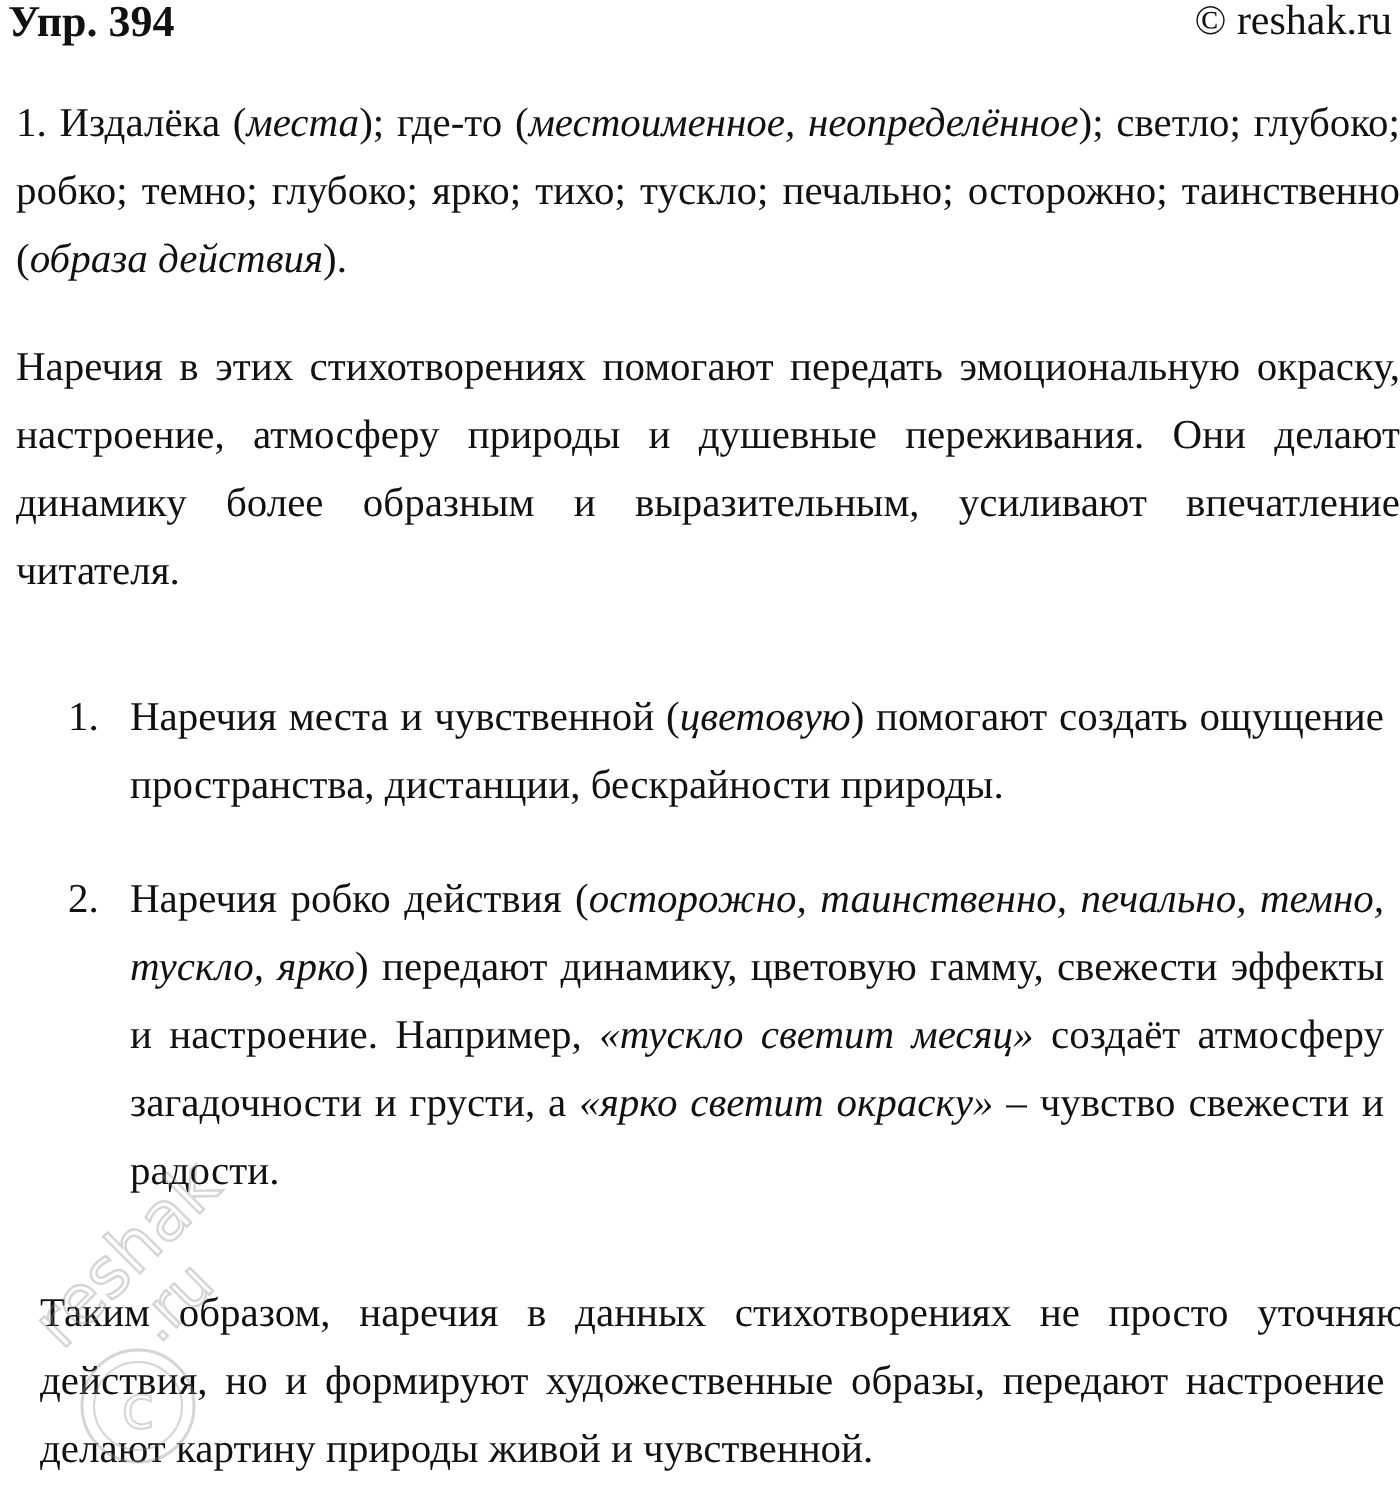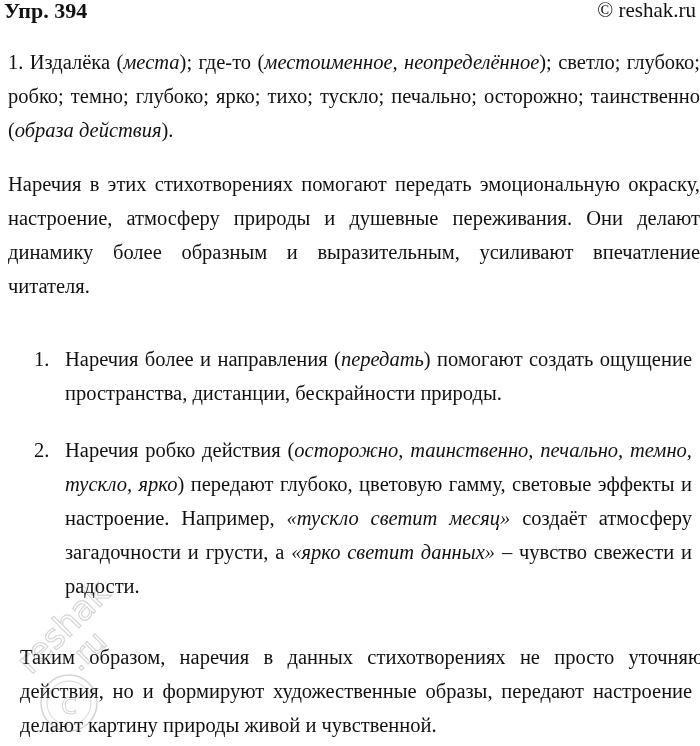--- a/index.html
+++ b/index.html
@@ -38,24 +38,24 @@
   </div>
 
   <p class="text p1">
     <span>1. Издалёка (</span><i>места</i><span>); где-то (</span><i>местоименное, неопределённое</i><span>); светло; глубоко; робко; темно; глубоко; ярко; тихо; тускло; печально; осторожно; таинственно (</span><i>образа действия</i><span>).</span>
   </p>
 
   <p class="text p2">Наречия в этих стихотворениях помогают передать эмоциональную окраску, настроение, атмосферу природы и душевные переживания. Они делают динамику более образным и выразительным, усиливают впечатление читателя.</p>
 
   <ol class="list">
     <li class="li text">
-      <span class="num">1.</span><span>Наречия более и направления (</span><i>передать</i><span>) помогают создать ощущение пространства, дистанции, бескрайности природы.</span>
+      <span class="num">1.</span><span>Наречия места и чувственной (</span><i>цветовую</i><span>) помогают создать ощущение пространства, дистанции, бескрайности природы.</span>
     </li>
     <li class="li text">
-      <span class="num">2.</span><span>Наречия робко действия (</span><i>осторожно, таинственно, печально, темно, тускло, ярко</i><span>) передают глубоко, цветовую гамму, световые эффекты и настроение. Например, </span><i>«тускло светит месяц»</i><span> создаёт атмосферу загадочности и грусти, а </span><i>«ярко светит данных»</i><span> – чувство свежести и радости.</span>
+      <span class="num">2.</span><span>Наречия робко действия (</span><i>осторожно, таинственно, печально, темно, тускло, ярко</i><span>) передают динамику, цветовую гамму, свежести эффекты и настроение. Например, </span><i>«тускло светит месяц»</i><span> создаёт атмосферу загадочности и грусти, а </span><i>«ярко светит окраску»</i><span> – чувство свежести и радости.</span>
     </li>
   </ol>
 
   <p class="text p3">Таким образом, наречия в данных стихотворениях не просто уточняют действия, но и формируют художественные образы, передают настроение и делают картину природы живой и чувственной.</p>
 
   <svg class="watermark" viewBox="0 0 150 170">
     <g transform="rotate(-45 75 85)">
       <text x="75" y="60" text-anchor="middle" font-family="DejaVu Sans, sans-serif" font-size="34" fill="none" stroke="#888888" stroke-width="1.2">reshak</text>
       <text x="75" y="92" text-anchor="middle" font-family="DejaVu Sans, sans-serif" font-size="30" fill="none" stroke="#888888" stroke-width="1.2">.ru</text>
     </g>

